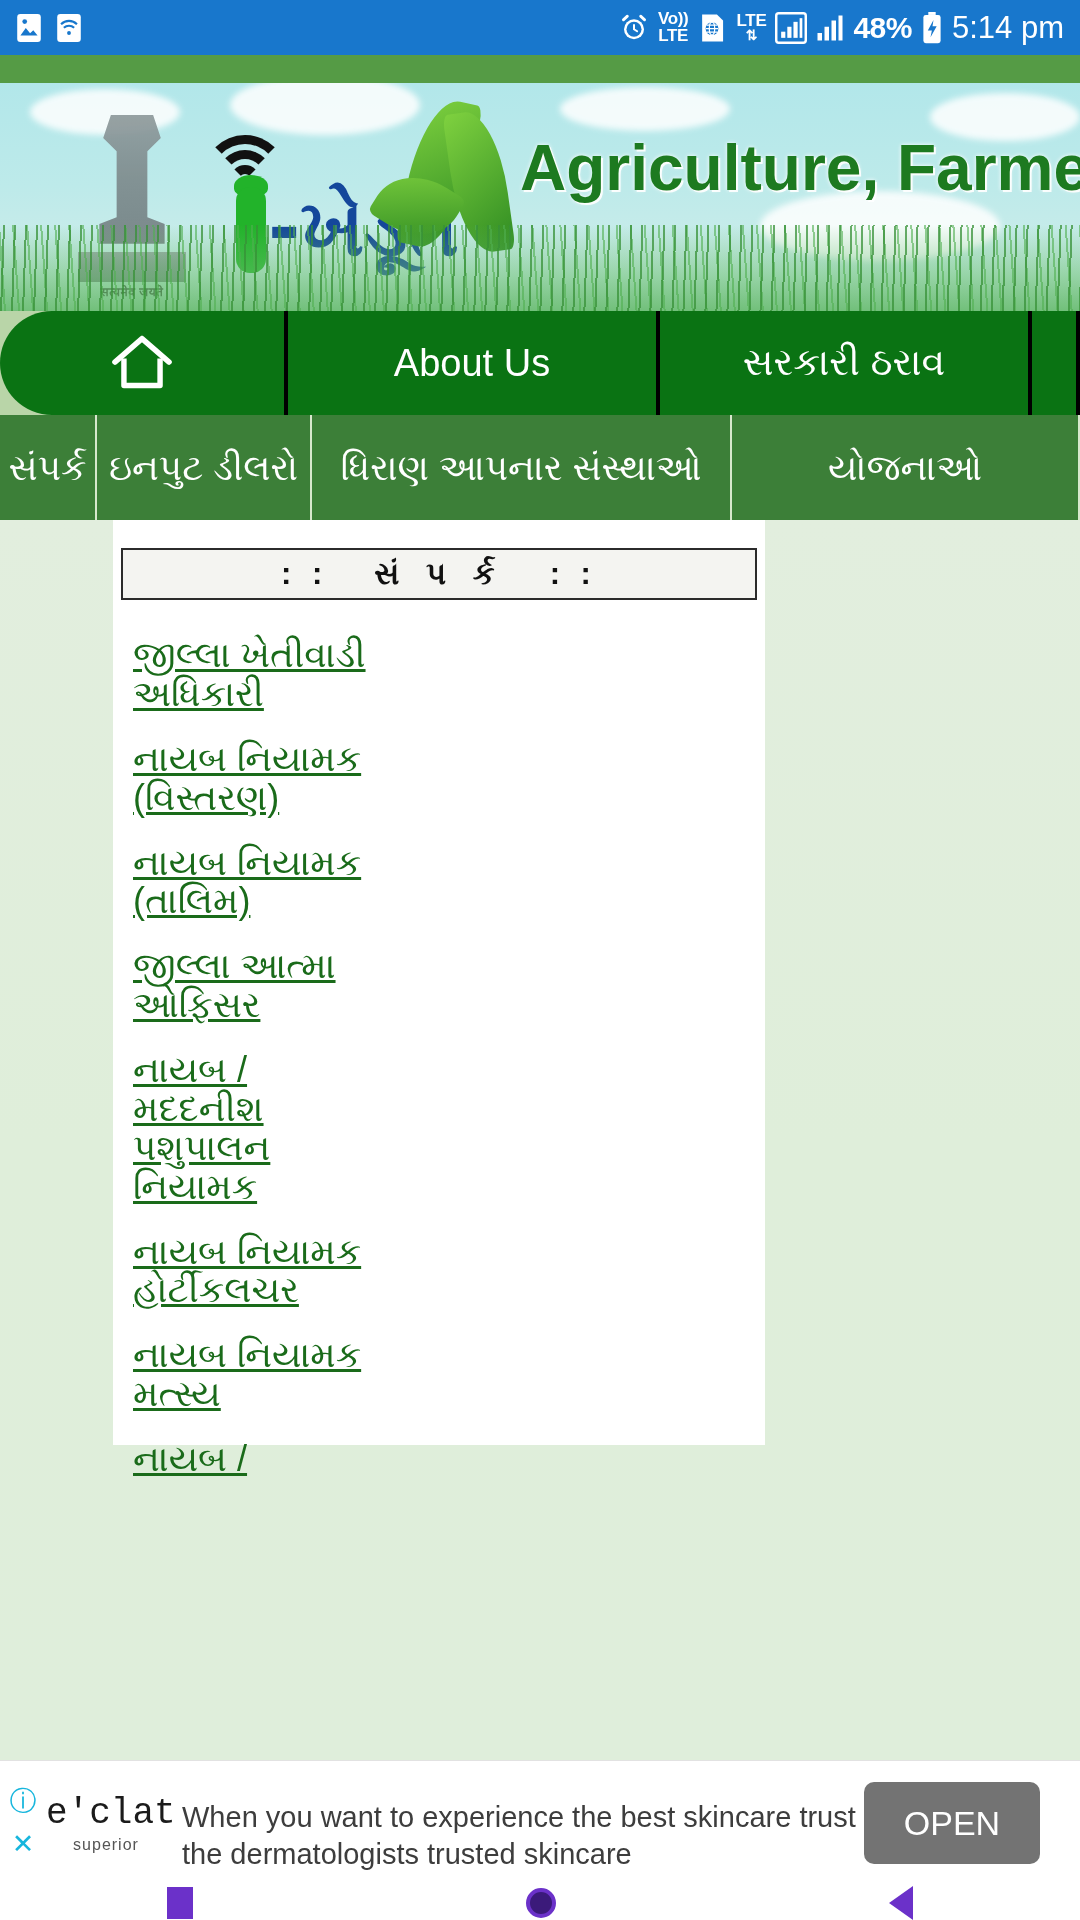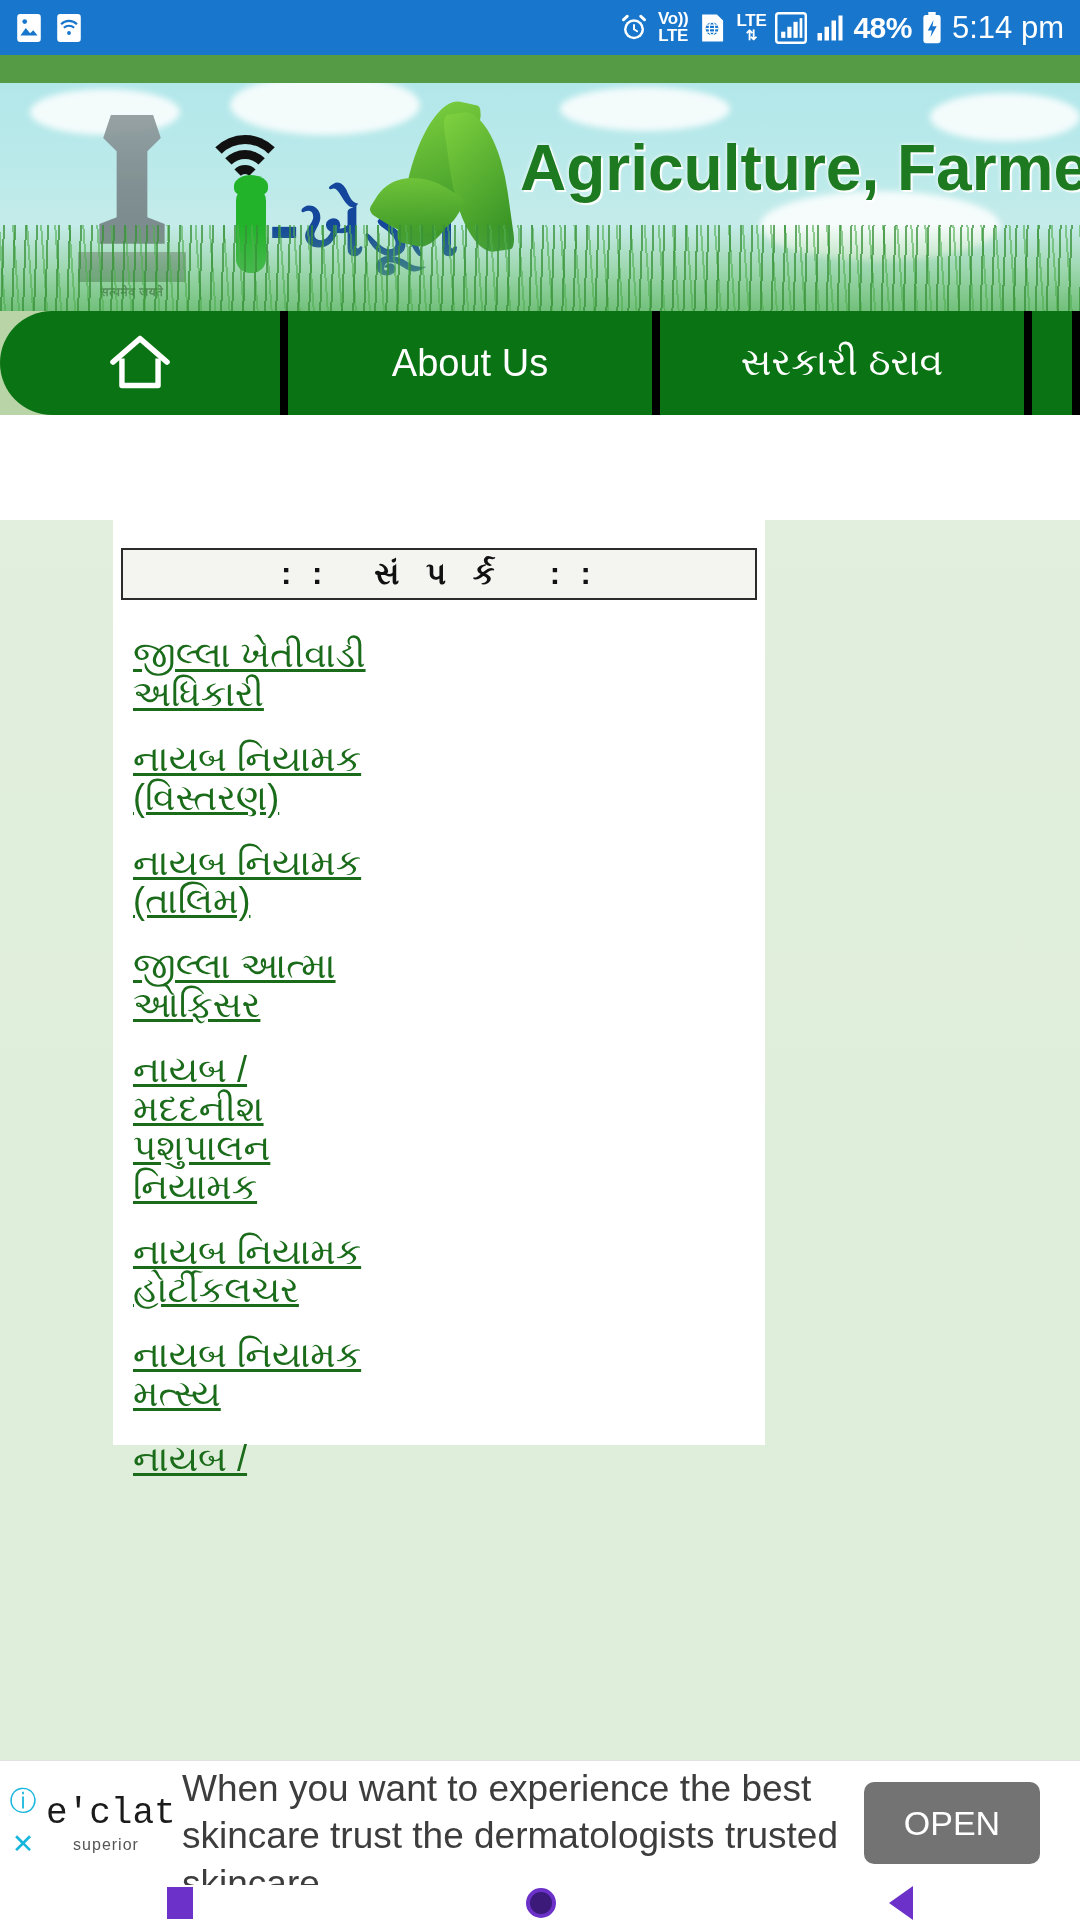--- a/index.html
+++ b/index.html
@@ -99,21 +99,21 @@
   }
 
   
   .nav1 {
     position:absolute; top:311px; left:0; width:1080px; height:104px;
     display:flex; background:#b9d5a8;
   }
   .nav1 .cell {
     background:#0a7313; color:#ffffff;
     display:flex; align-items:center; justify-content:center;
-    border-right:8px solid #000000;
+    border-right:4px solid #000000;
     font-size:38px; white-space:nowrap;
   }
   .nav1 .cell.first { border-top-left-radius:58px; border-bottom-left-radius:58px; }
   .c-home { width:288px; }
   .c-about { width:372px; }
   .c-thrav { width:372px; }
   .c-more1 { flex:1; }
   .home-ico { width:62px; height:56px; }
 
   
@@ -162,21 +162,21 @@
     position:absolute; left:0; top:1760px; width:1080px; height:125px;
     background:#ffffff; display:flex; align-items:center;
     border-top:1px solid #e2e2e2;
   }
   .ad-meta { width:46px; height:100%; display:flex; flex-direction:column;
      align-items:center; justify-content:center; gap:16px; color:#17b6dd; }
   .ad-i, .ad-x { font-size:27px; font-weight:400; line-height:1; }
   .ad-logo { width:120px; text-align:center; }
   .ad-logo .brand { font-size:36px; color:#1b1b1b; font-family:Liberation Mono, monospace; }
   .ad-logo .sub { font-size:16px; color:#555; letter-spacing:1px; margin-top:2px; }
-  .ad-copy { flex:1; padding-left:16px; font-size:37px; color:#3d3d3d; line-height:1.28;margin-top:26px; }
+  .ad-copy { flex:1; padding-left:16px; font-size:29px; color:#3d3d3d; line-height:1.28;margin-top:26px; }
   .ad-cta {
     width:176px; height:82px; margin-right:40px;
     background:#737373; color:#ffffff; border-radius:10px;
     display:flex; align-items:center; justify-content:center;
     font-size:34px; font-weight:400;
   }
 
   
   .sysnav {
     position:absolute; left:0; top:1885px; width:1080px; height:35px;
@@ -310,20 +310,34 @@
       <span>About Us</span>
     </div>
     <div class="cell c-thrav">
       <span>સરકારી ઠરાવ</span>
     </div>
     <div class="cell c-more1">
       <span></span>
     </div>
   </div>
 
+  <div class="nav2">
+    <div class="cell n2-a">
+      <span>સંપર્ક</span>
+    </div>
+    <div class="cell n2-b">
+      <span>ઇનપુટ ડીલરો</span>
+    </div>
+    <div class="cell n2-c">
+      <span>ધિરાણ આપનાર સંસ્થાઓ</span>
+    </div>
+    <div class="cell n2-d">
+      <span>યોજનાઓ</span>
+    </div>
+  </div>
 
   <div class="page">
     <div class="content-card">
 
       <div class="section-title">
         <span class="dots">: :</span>
         <span class="label">સં પ ર્ક</span>
         <span class="dots">: :</span>
       </div>
 

